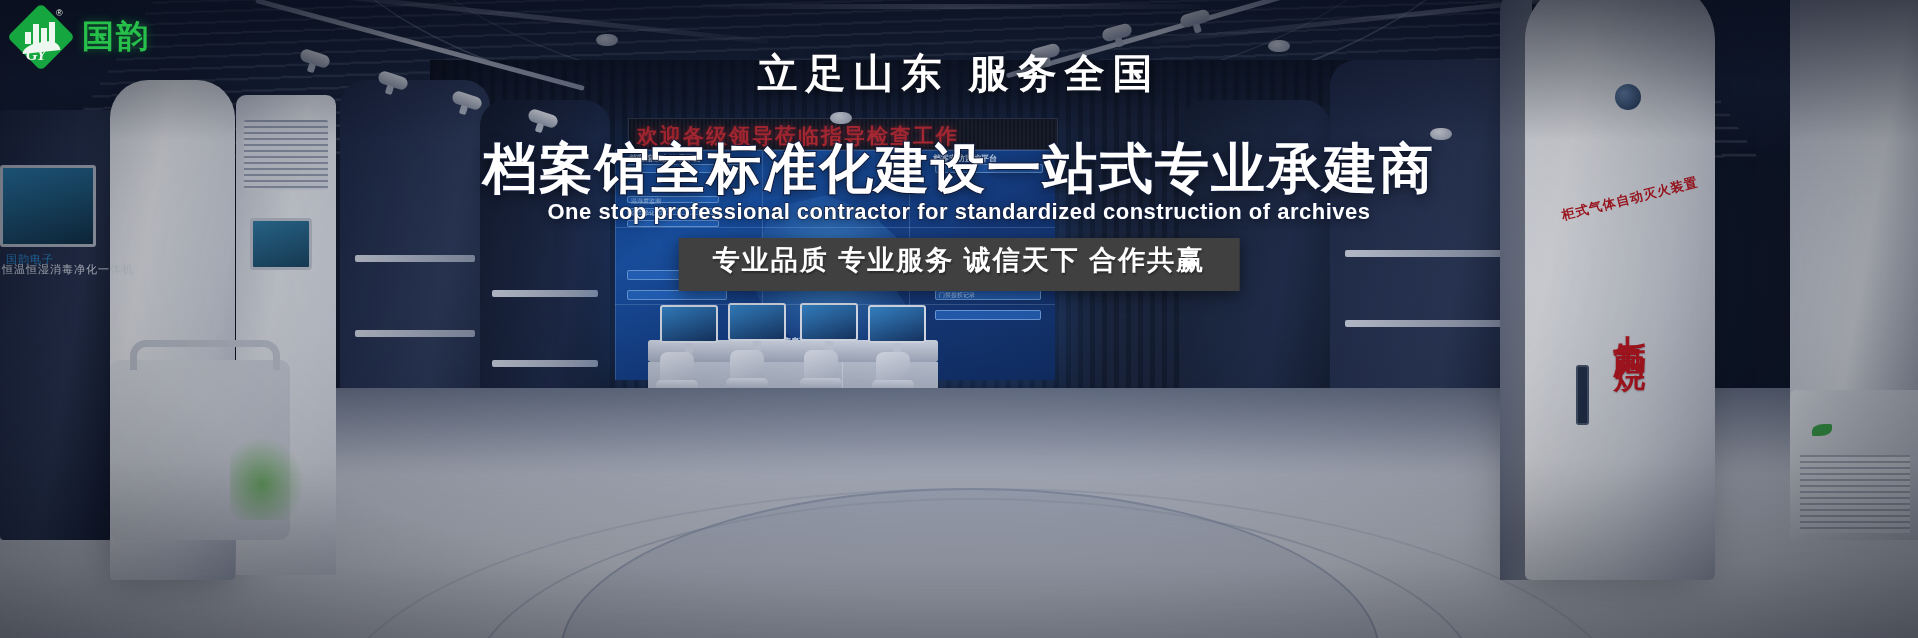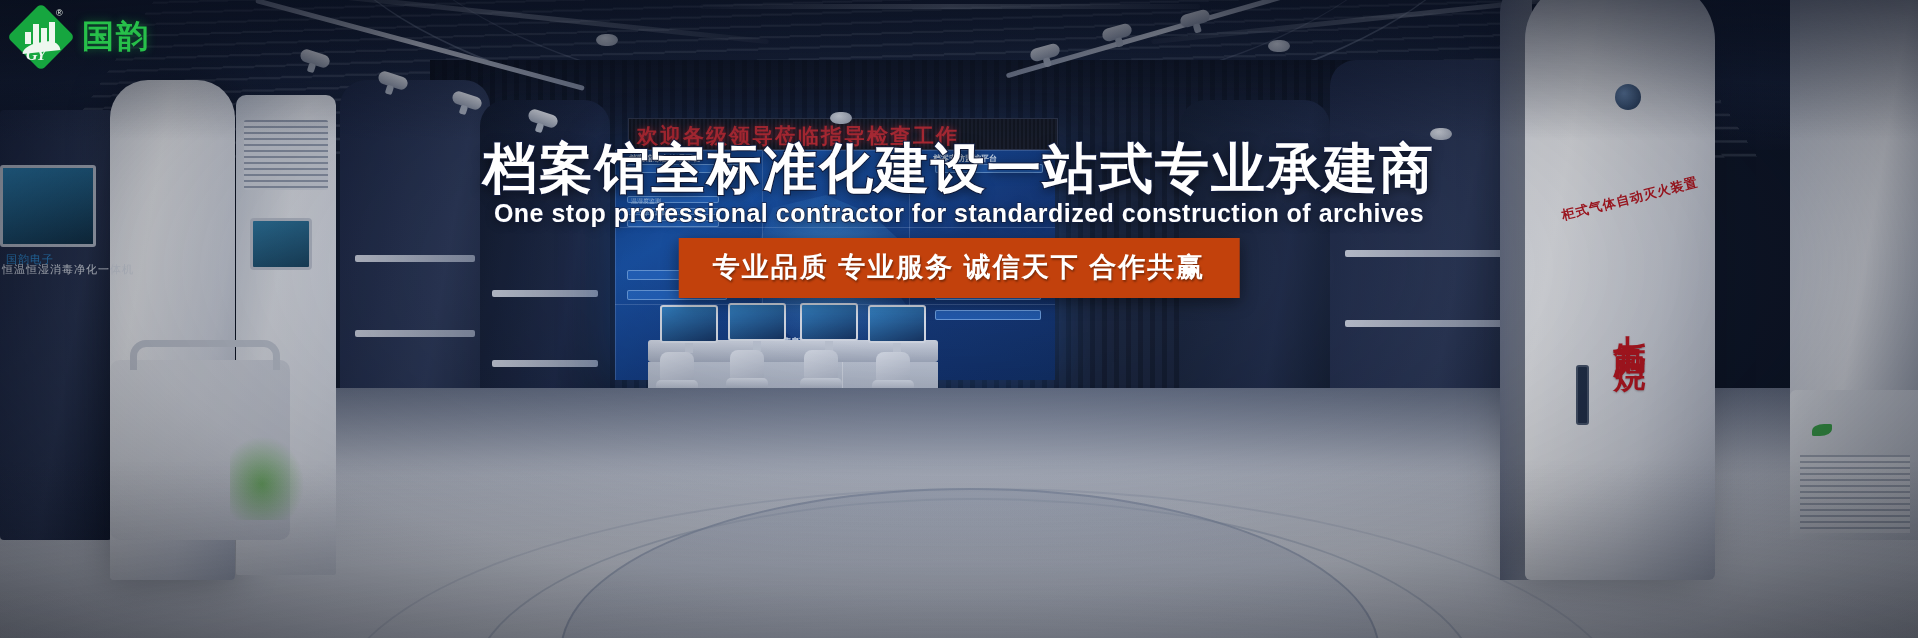--- a/index.html
+++ b/index.html
@@ -357,30 +357,30 @@
   .maintitle {
     position:absolute; left:0; right:0; top:133px; text-align:center; z-index:30;
     color:#ffffff; font-size:54px; font-weight:bold; letter-spacing:2px;
     -webkit-text-stroke:2px #17234a;
     paint-order:stroke fill;
     text-shadow:0 3px 12px rgba(0,0,0,.6);
     white-space:nowrap;
   }
   .maintitle-en {
     position:absolute; left:0; right:0; top:199px; text-align:center; z-index:30;
-    color:#ffffff; font-size:25px; font-weight:bold; letter-spacing:.5px;
+    color:#ffffff; font-size:22px; font-weight:bold; letter-spacing:.5px;
     -webkit-text-stroke:1.4px #1a2850;
     paint-order:stroke fill;
     text-shadow:0 2px 8px rgba(0,0,0,.55);
     white-space:nowrap;
   }
   .slogan-bar {
     position:absolute; left:50%; transform:translateX(-50%); top:238px; z-index:30;
-    background:#c2410c;
-    padding:11px 34px 13px;
+    background:#404040;
+    padding:4px 34px 13px;
     box-shadow:0 4px 16px rgba(0,0,0,.45);
   }
   .slogan-bar span {
     color:#ffffff; font-size:27px; font-weight:bold; letter-spacing:2px;
     text-shadow:1px 2px 2px rgba(0,0,0,.35);
     white-space:nowrap;
   }
 </style>
 </head>
 <body>
@@ -540,19 +540,20 @@
           <i style="height:16px;"></i>
           <i style="height:22px;"></i>
       </div>
       <div class="logo-hill"></div>
       <div class="logo-gy">GY</div>
       <div class="logo-r">®</div>
     </div>
     <div class="logo-text">国韵</div>
   </div>
 
+  <div class="headline">立足山东 服务全国</div>
   <div class="maintitle">档案馆室标准化建设一站式专业承建商</div>
   <div class="maintitle-en">One stop professional contractor for standardized construction of archives</div>
   <div class="slogan-bar">
     <span>专业品质 专业服务 诚信天下 合作共赢</span>
   </div>
 
 </div>
 
 </body></html>

